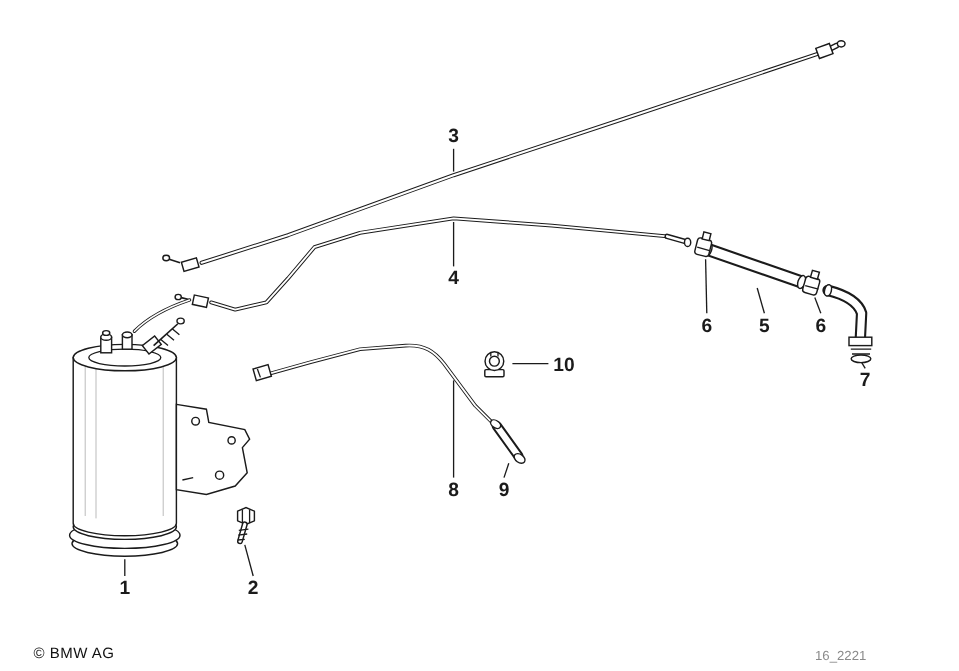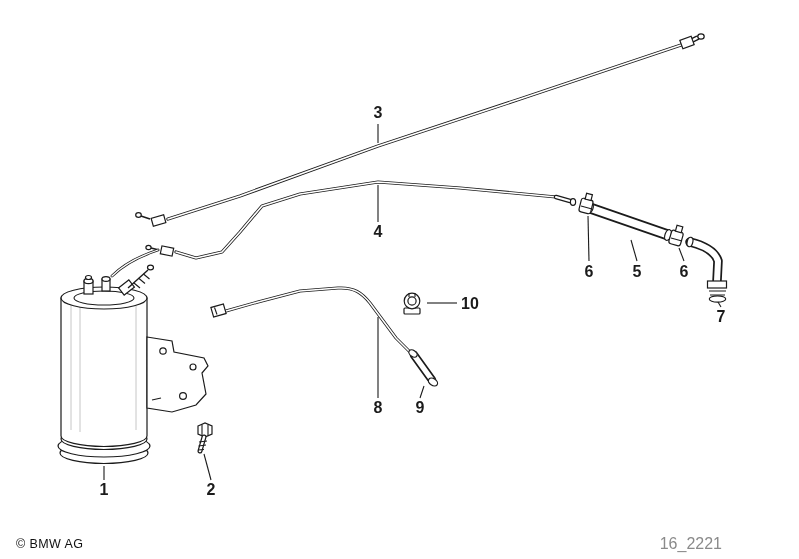--- a/index.html
+++ b/index.html
@@ -19,26 +19,26 @@
     text-anchor:middle;
   }
   .ln   { stroke:var(--line,#1b1b1b); fill:none; }
   .w1   { stroke-width:1.1; }
   .w14  { stroke-width:1.4; }
   .part { stroke:var(--line,#1b1b1b); fill:#ffffff; stroke-width:1.2; }
   .tube-o { stroke:var(--line,#1b1b1b); fill:none; stroke-linecap:round; stroke-linejoin:round; }
   .tube-i { stroke:#ffffff; fill:none; stroke-linecap:round; stroke-linejoin:round; }
   .shade { stroke:#b8b8b8; stroke-width:0.8; fill:none; }
   .copyright {
-    position:absolute; left:16px; bottom:8px;
+    position:absolute; left:28px; bottom:8px;
     font-size:12.5px; color:#111; letter-spacing:0.4px;
   }
   .diagram-code {
     position:absolute; right:77px; bottom:6px;
-    font-size:16px; color:var(--code_text,#8a8a8a);
+    font-size:11px; color:var(--code_text,#8a8a8a);
   }
 </style>
 </head>
 <body>
 
 <div class="page">
 
   <svg class="diagram" viewBox="0 0 799 559">
 
     <g>

